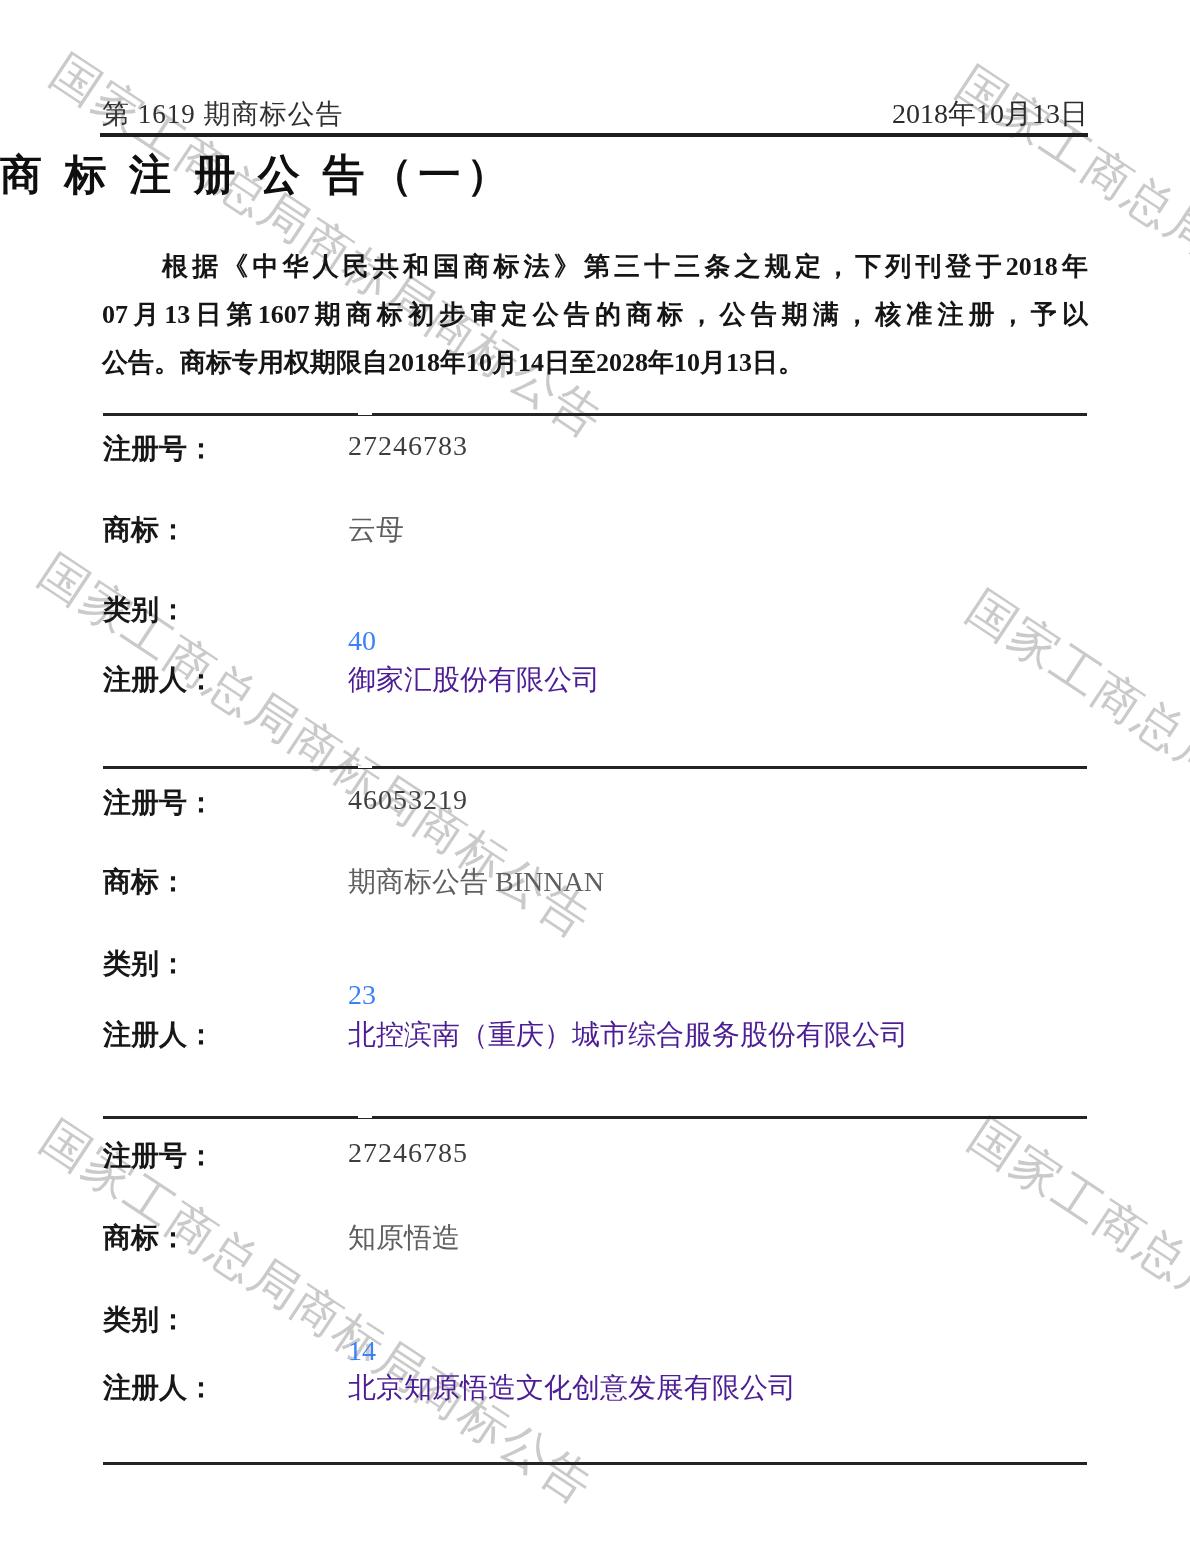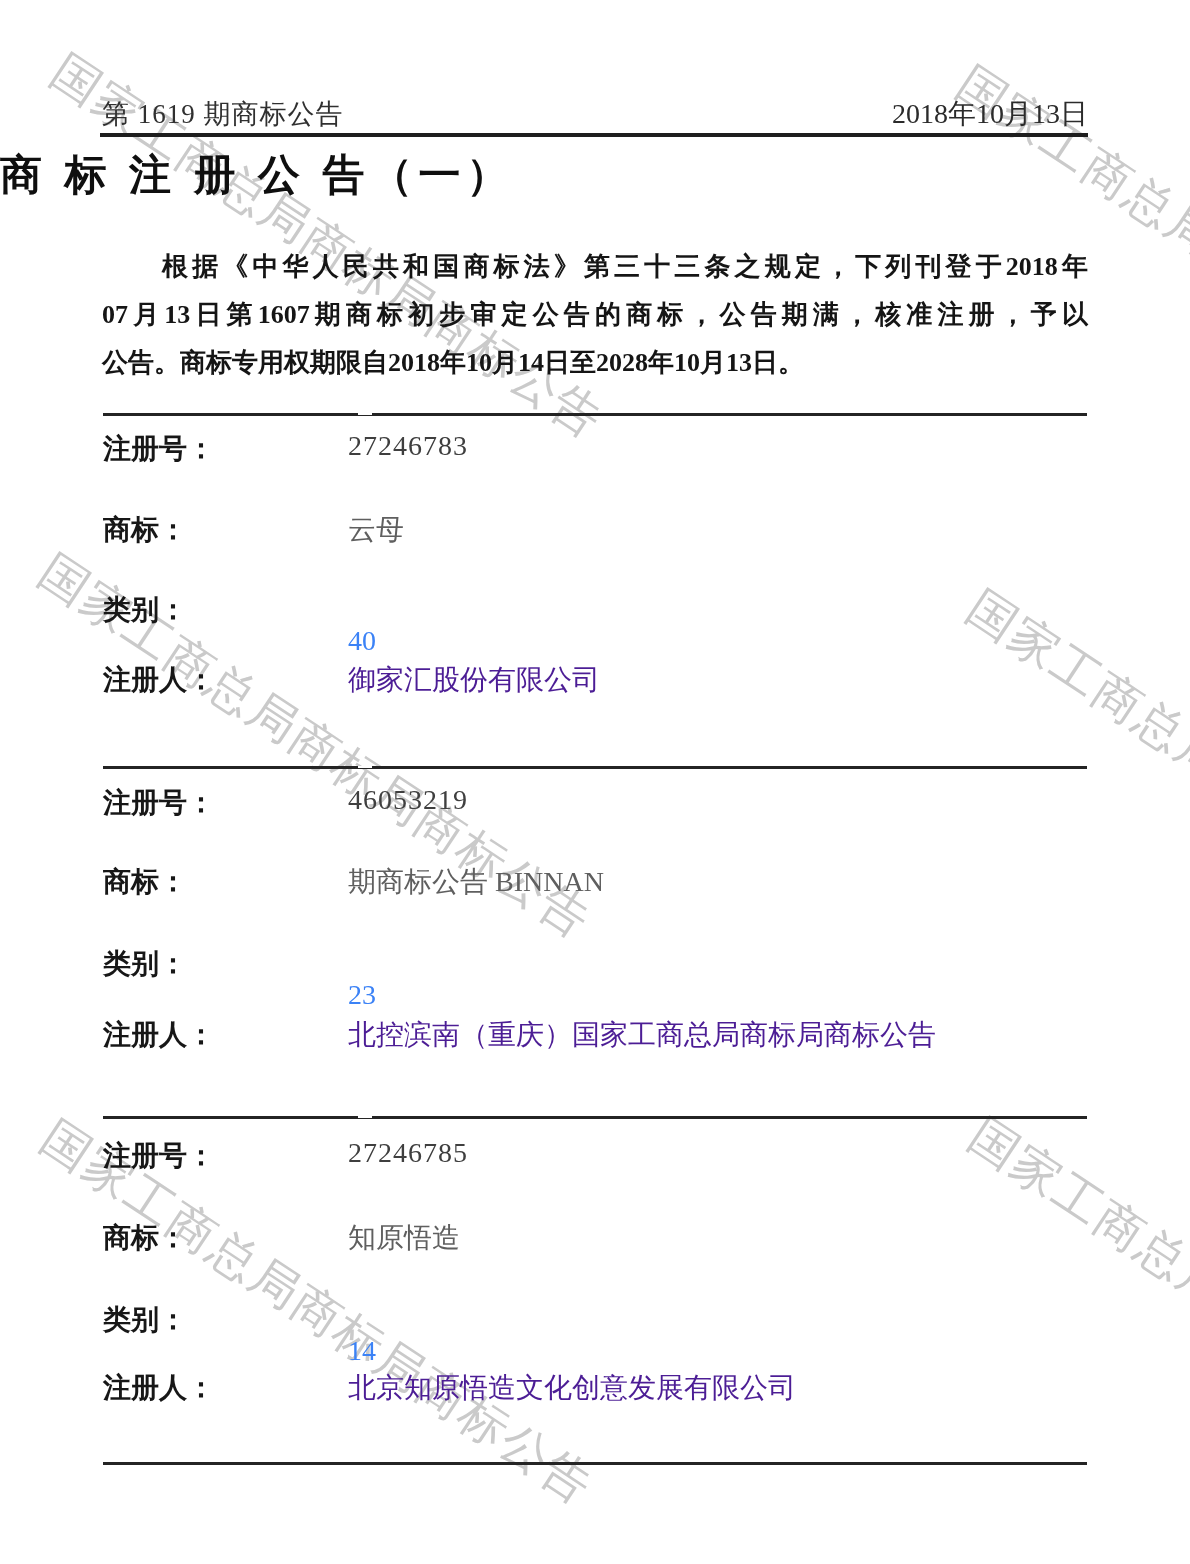--- a/index.html
+++ b/index.html
@@ -130,21 +130,21 @@
     </div>
 
     <div>
       <div class="row-label e2-r1">注册号：</div>
       <div class="row-value v-num e2-r1">46053219</div>
       <div class="row-label e2-r2">商标：</div>
       <div class="row-value v-tm e2-r2">期商标公告 BINNAN</div>
       <div class="row-label e2-r3">类别：</div>
       <div class="row-value v-cat e2-r3">23</div>
       <div class="row-label e2-r4">注册人：</div>
-      <div class="row-value v-reg e2-r4">北控滨南（重庆）国家工商总局商标局商标公告</div>
+      <div class="row-value v-reg e2-r4">北控滨南（重庆）城市综合服务股份有限公司</div>
     </div>
 
     <div>
       <div class="row-label e3-r1">注册号：</div>
       <div class="row-value v-num e3-r1">27246785</div>
       <div class="row-label e3-r2">商标：</div>
       <div class="row-value v-tm e3-r2">知原悟造</div>
       <div class="row-label e3-r3">类别：</div>
       <div class="row-value v-cat e3-r3">14</div>
       <div class="row-label e3-r4">注册人：</div>

